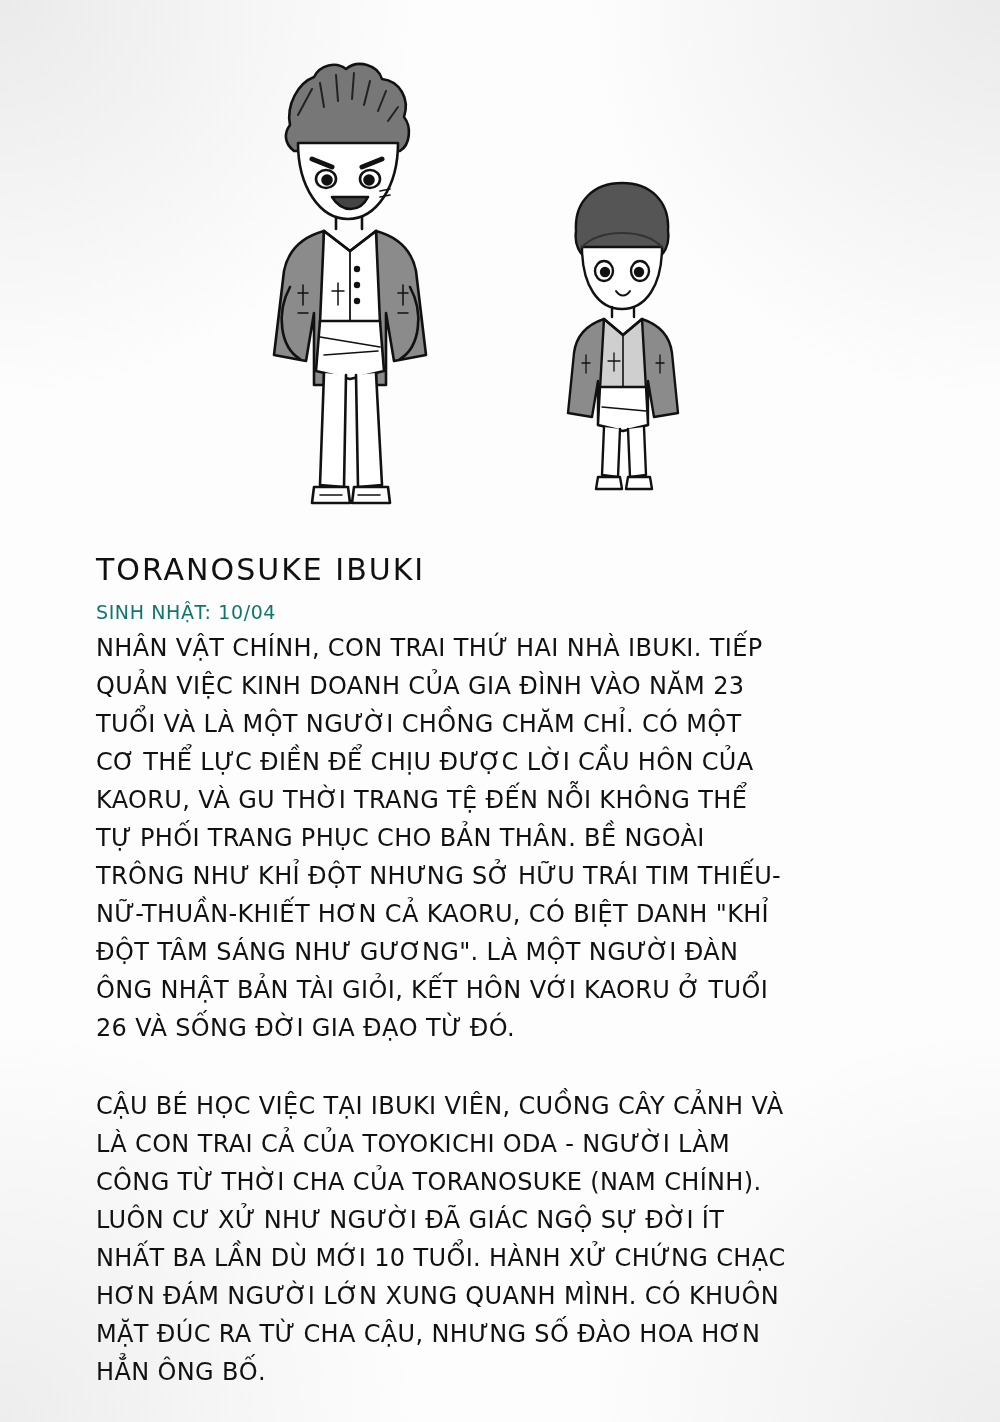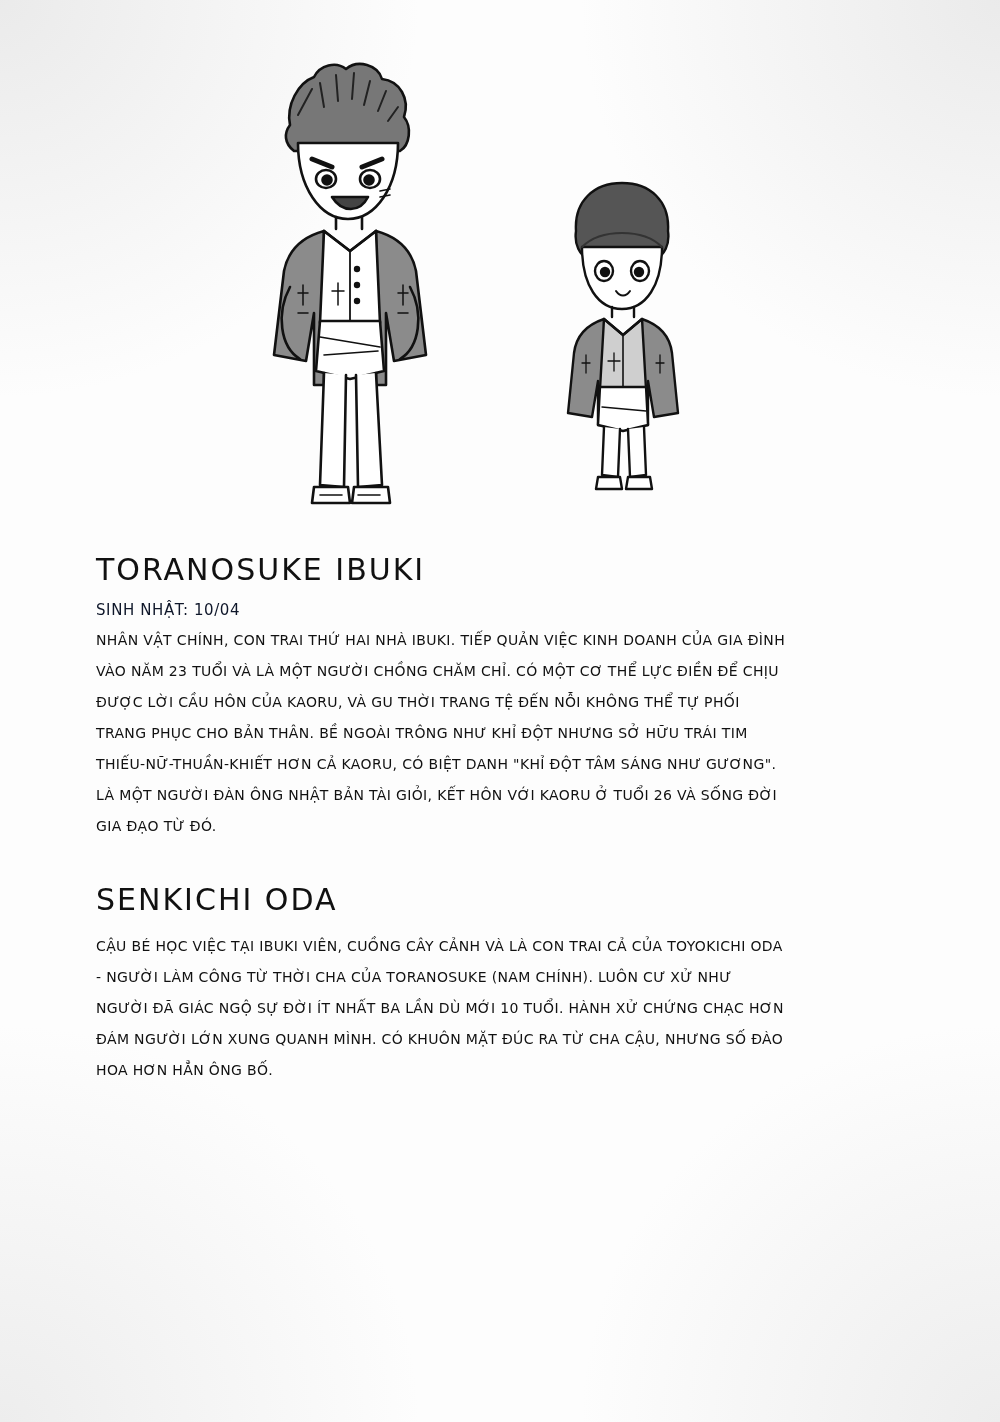--- a/index.html
+++ b/index.html
@@ -66,29 +66,29 @@
   .entry-title {
     font-family: "DejaVu Sans", sans-serif;
     font-size: 30px;
     letter-spacing: 2.0px;
     color: #111;
     margin: 0 0 14px 8px;
     font-weight: 400;
     text-transform: uppercase;
   }
   .entry-birthday {
-    font-size: 15px;
+    font-size: 19px;
     letter-spacing: 0.6px;
-    color: #0f172a;
+    color: #0f766e;
     margin: 0 0 6px 8px;
     text-transform: uppercase;
   }
   .entry-body {
-    font-size: 14px;
-    line-height: 31px;
+    font-size: 24px;
+    line-height: 38px;
     letter-spacing: 0.35px;
     color: #111;
     margin: 0 0 0 8px;
     text-transform: uppercase;
   }
 </style>
 </head>
 <body>
 
 <div class="page">
@@ -195,18 +195,17 @@
 
   <div class="text-area">
 
     <section class="entry">
       <h2 class="entry-title">TORANOSUKE IBUKI</h2>
       <p class="entry-birthday">SINH NHẬT: 10/04</p>
       <p class="entry-body">NHÂN VẬT CHÍNH, CON TRAI THỨ HAI NHÀ IBUKI. TIẾP QUẢN VIỆC KINH DOANH CỦA GIA ĐÌNH VÀO NĂM 23 TUỔI VÀ LÀ MỘT NGƯỜI CHỒNG CHĂM CHỈ. CÓ MỘT CƠ THỂ LỰC ĐIỀN ĐỂ CHỊU ĐƯỢC LỜI CẦU HÔN CỦA KAORU, VÀ GU THỜI TRANG TỆ ĐẾN NỖI KHÔNG THỂ TỰ PHỐI TRANG PHỤC CHO BẢN THÂN. BỀ NGOÀI TRÔNG NHƯ KHỈ ĐỘT NHƯNG SỞ HỮU TRÁI TIM THIẾU-NỮ-THUẦN-KHIẾT HƠN CẢ KAORU, CÓ BIỆT DANH "KHỈ ĐỘT TÂM SÁNG NHƯ GƯƠNG". LÀ MỘT NGƯỜI ĐÀN ÔNG NHẬT BẢN TÀI GIỎI, KẾT HÔN VỚI KAORU Ở TUỔI 26 VÀ SỐNG ĐỜI GIA ĐẠO TỪ ĐÓ.</p>
     </section>
 
     <section class="entry">
-      <h2 class="entry-title">SENKICHI ODA</h2>
       <p class="entry-body">CẬU BÉ HỌC VIỆC TẠI IBUKI VIÊN, CUỒNG CÂY CẢNH VÀ LÀ CON TRAI CẢ CỦA TOYOKICHI ODA - NGƯỜI LÀM CÔNG TỪ THỜI CHA CỦA TORANOSUKE (NAM CHÍNH). LUÔN CƯ XỬ NHƯ NGƯỜI ĐÃ GIÁC NGỘ SỰ ĐỜI ÍT NHẤT BA LẦN DÙ MỚI 10 TUỔI. HÀNH XỬ CHỨNG CHẠC HƠN ĐÁM NGƯỜI LỚN XUNG QUANH MÌNH. CÓ KHUÔN MẶT ĐÚC RA TỪ CHA CẬU, NHƯNG SỐ ĐÀO HOA HƠN HẲN ÔNG BỐ.</p>
     </section>
 
   </div>
 </div>
 
 </body></html>

